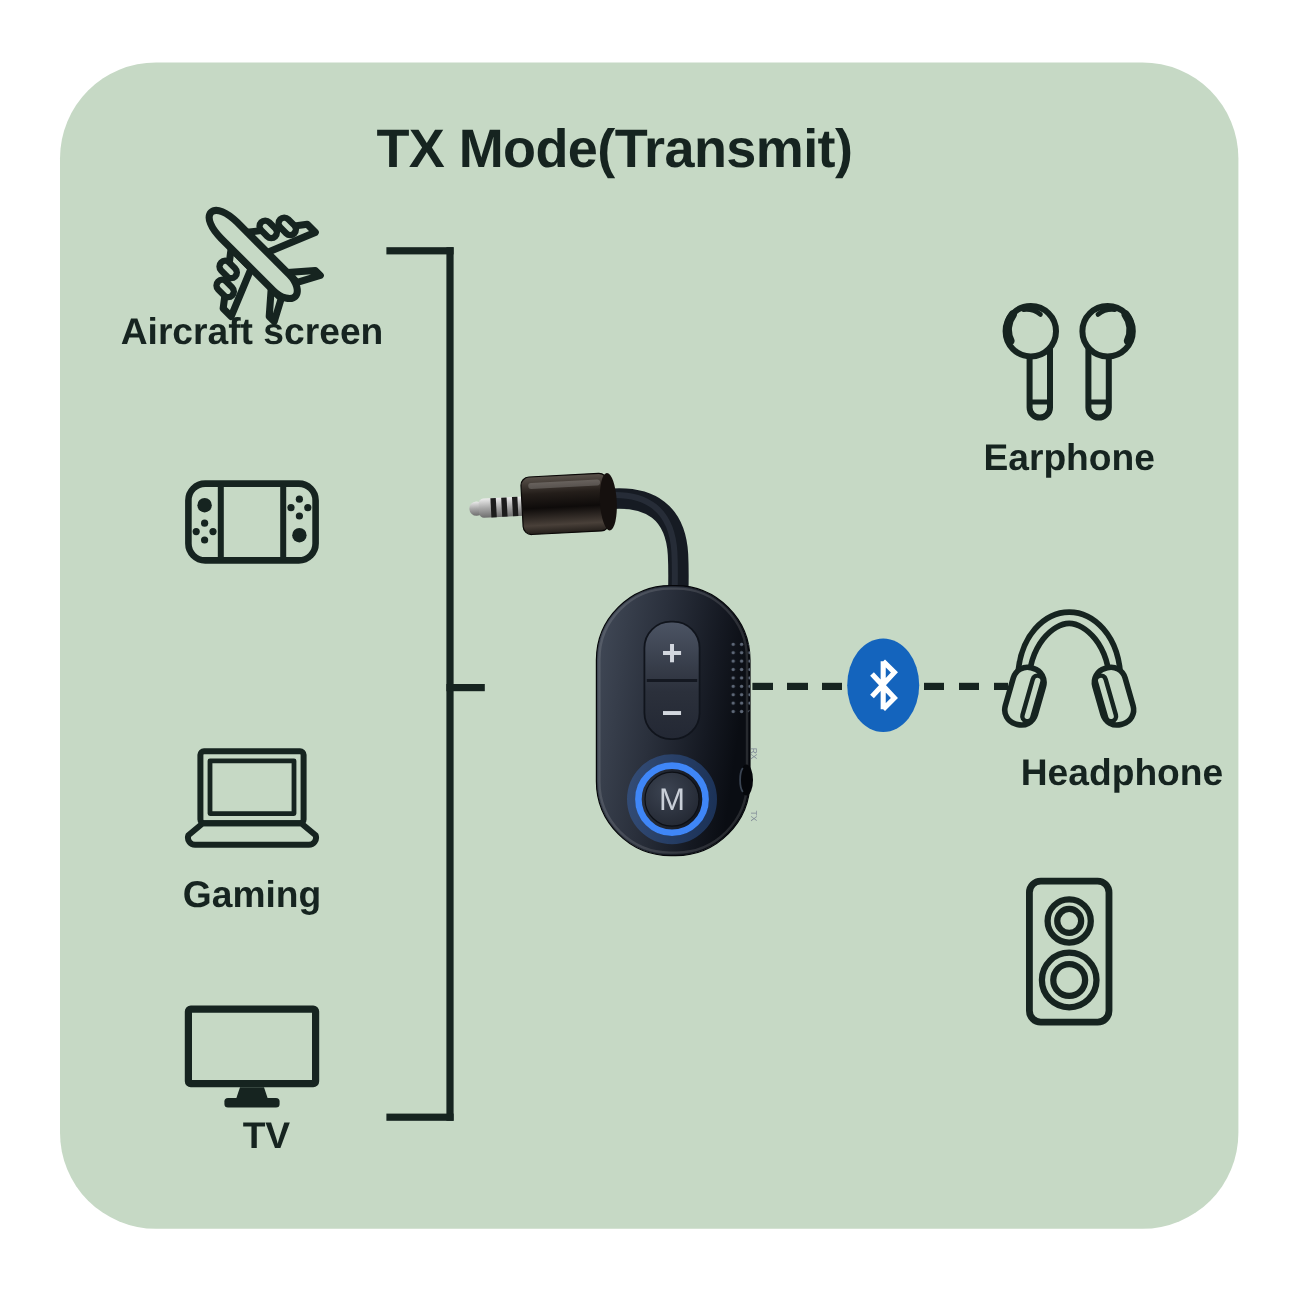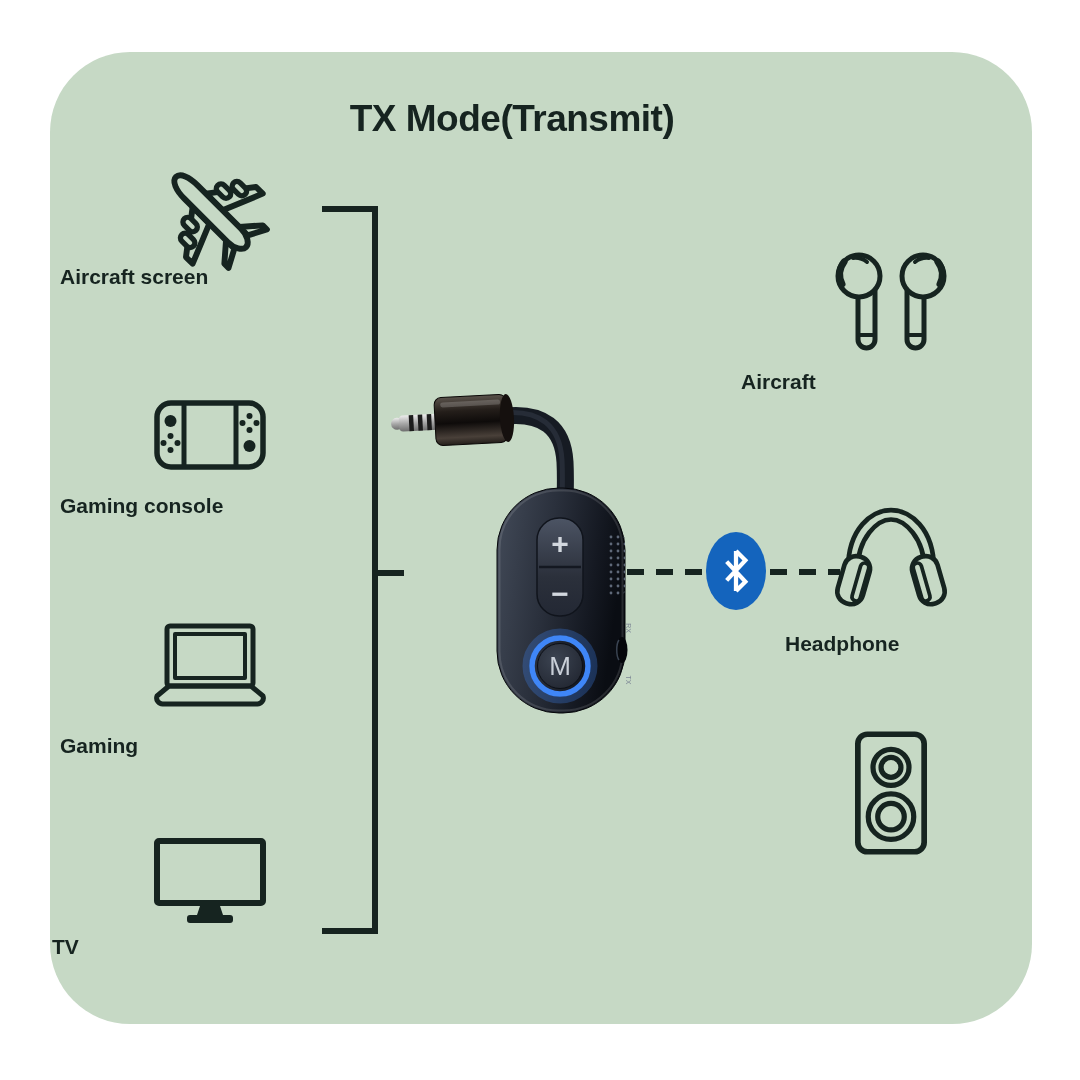--- a/index.html
+++ b/index.html
@@ -1,22 +1,22 @@
 <!DOCTYPE html>
 <html style="--page-bg: #ffffff; --panel-bg: #c6d9c5; --ink: #162420; --bt-blue: #1464bd; --ring-blue: #3f86f7;"><head>
 <meta charset="utf-8">
 <style>
   html,body{margin:0;padding:0;}
   .stage{position:relative;width:1080px;height:1080px;background:var(--page-bg,#ffffff);
          font-family:"Liberation Sans","DejaVu Sans",sans-serif;overflow:hidden;}
   .panel{position:absolute;left:50px;top:52px;width:982px;height:972px;
          background:var(--panel-bg,#c6d9c5);border-radius:80px;}
   .title{position:absolute;left:0;top:98px;width:1024px;text-align:center;
-         font-size:37px;font-weight:700;color:var(--ink,#162420);letter-spacing:-0.5px;}
-  .label{position:absolute;width:300px;text-align:left;font-size:21px;line-height:38px;
+         font-size:45px;font-weight:700;color:var(--ink,#162420);letter-spacing:-0.5px;}
+  .label{position:absolute;width:300px;text-align:center;font-size:31px;line-height:38px;
          font-weight:700;color:var(--ink,#162420);}
   .icon{position:absolute;color:var(--ink,#162420);}
   .icon svg{display:block;overflow:visible;}
   .line{position:absolute;background:var(--ink,#162420);}
   .dash{position:absolute;height:6px;
         background:repeating-linear-gradient(90deg,var(--ink,#162420) 0 17px,transparent 17px 29px);}
   .bt-badge{position:absolute;left:706px;top:532px;width:60px;height:78px;
         background:var(--bt-blue,#1464bd);border-radius:50%;
         display:flex;align-items:center;justify-content:center;}
   .device{position:absolute;left:385px;top:388px;width:250px;height:335px;}
@@ -59,41 +59,40 @@
         <circle cx="9.5" cy="43" r="3"></circle>
           <circle cx="23.5" cy="43" r="3"></circle>
         <circle cx="95.5" cy="16" r="3"></circle>
           <circle cx="95.5" cy="30" r="3"></circle>
         <circle cx="88.5" cy="23" r="3"></circle>
           <circle cx="102.5" cy="23" r="3"></circle>
         <circle cx="95.5" cy="46" r="6"></circle>
       </g>
     </svg>
   </div>
-  <div class="label" style="left:60px;top:487px;">Gaming console</div>
 
   <div class="icon" style="left:151px;top:624px;">
     <svg width="118" height="84" viewBox="0 0 118 84" fill="none" stroke="currentColor" stroke-width="5" stroke-linejoin="round">
       <rect x="16" y="2" width="86" height="60" rx="3"></rect>
       <rect x="24" y="10" width="70" height="44" stroke-width="4"></rect>
       <path d="M18,62 L100,62 L112,72 A6 6 0 0 1 106,80 L12,80 A6 6 0 0 1 6,72 Z"></path>
     </svg>
   </div>
   <div class="label" style="left:60px;top:727px;">Gaming</div>
 
   <div class="icon" style="left:154px;top:838px;">
     <svg width="112" height="86" viewBox="0 0 112 86" fill="none" stroke="currentColor" stroke-width="6">
       <rect x="3" y="3" width="106" height="62" rx="2"></rect>
       <g fill="currentColor" stroke="none">
         <path d="M46,68 L66,68 L69,77 L43,77 Z"></path>
         <rect x="33" y="77" width="46" height="8" rx="3"></rect>
       </g>
     </svg>
   </div>
-  <div class="label" style="left:52px;top:928px;">TV</div>
+  <div class="label" style="left:72px;top:928px;">TV</div>
 
   <div class="line" style="left:372px;top:206px;width:6px;height:728px;"></div>
   <div class="line" style="left:322px;top:206px;width:56px;height:6px;"></div>
   <div class="line" style="left:322px;top:928px;width:56px;height:6px;"></div>
   <div class="line" style="left:372px;top:570px;width:32px;height:6px;"></div>
 
   <div class="device">
     <svg width="250" height="335" viewBox="0 0 250 335">
       <defs>
         <linearGradient id="bodyGrad" x1="0" y1="0" x2="1" y2="0.25">
@@ -188,21 +187,21 @@
       <g id="budL">
         <rect x="25" y="26" width="17" height="72" rx="8.5" fill="var(--panel-bg)"></rect>
         <line x1="26" y1="85" x2="41" y2="85" stroke-width="4"></line>
         <circle cx="26" cy="26" r="21" fill="var(--panel-bg)"></circle>
         <path d="M11,12 A21 21 0 0 0 9,34" stroke-width="7"></path>
         <path d="M20,8 A19 19 0 0 1 34,12" stroke-width="4"></path>
       </g>
       <use href="#budL" transform="translate(116,0) scale(-1,1)"></use>
     </svg>
   </div>
-  <div class="label" style="left:741px;top:363px;">Aircraft</div>
+  <div class="label" style="left:741px;top:363px;">Earphone</div>
 
   <div class="icon" style="left:835px;top:498px;">
     <svg width="112" height="112" viewBox="0 0 120 112" fill="none" stroke="currentColor" stroke-width="5">
       <path d="M14,72 C14,28 40,9 60,9 C80,9 106,28 106,72"></path>
       <path d="M24,74 C24,38 46,19 60,19 C74,19 96,38 96,74"></path>
       <g transform="rotate(16 20 84)">
         <rect x="6" y="58" width="28" height="52" rx="13" fill="var(--panel-bg)"></rect>
         <rect x="23" y="63" width="9" height="42" rx="4.5" stroke-width="4" fill="var(--panel-bg)"></rect>
       </g>
       <g transform="rotate(-16 100 84)">

